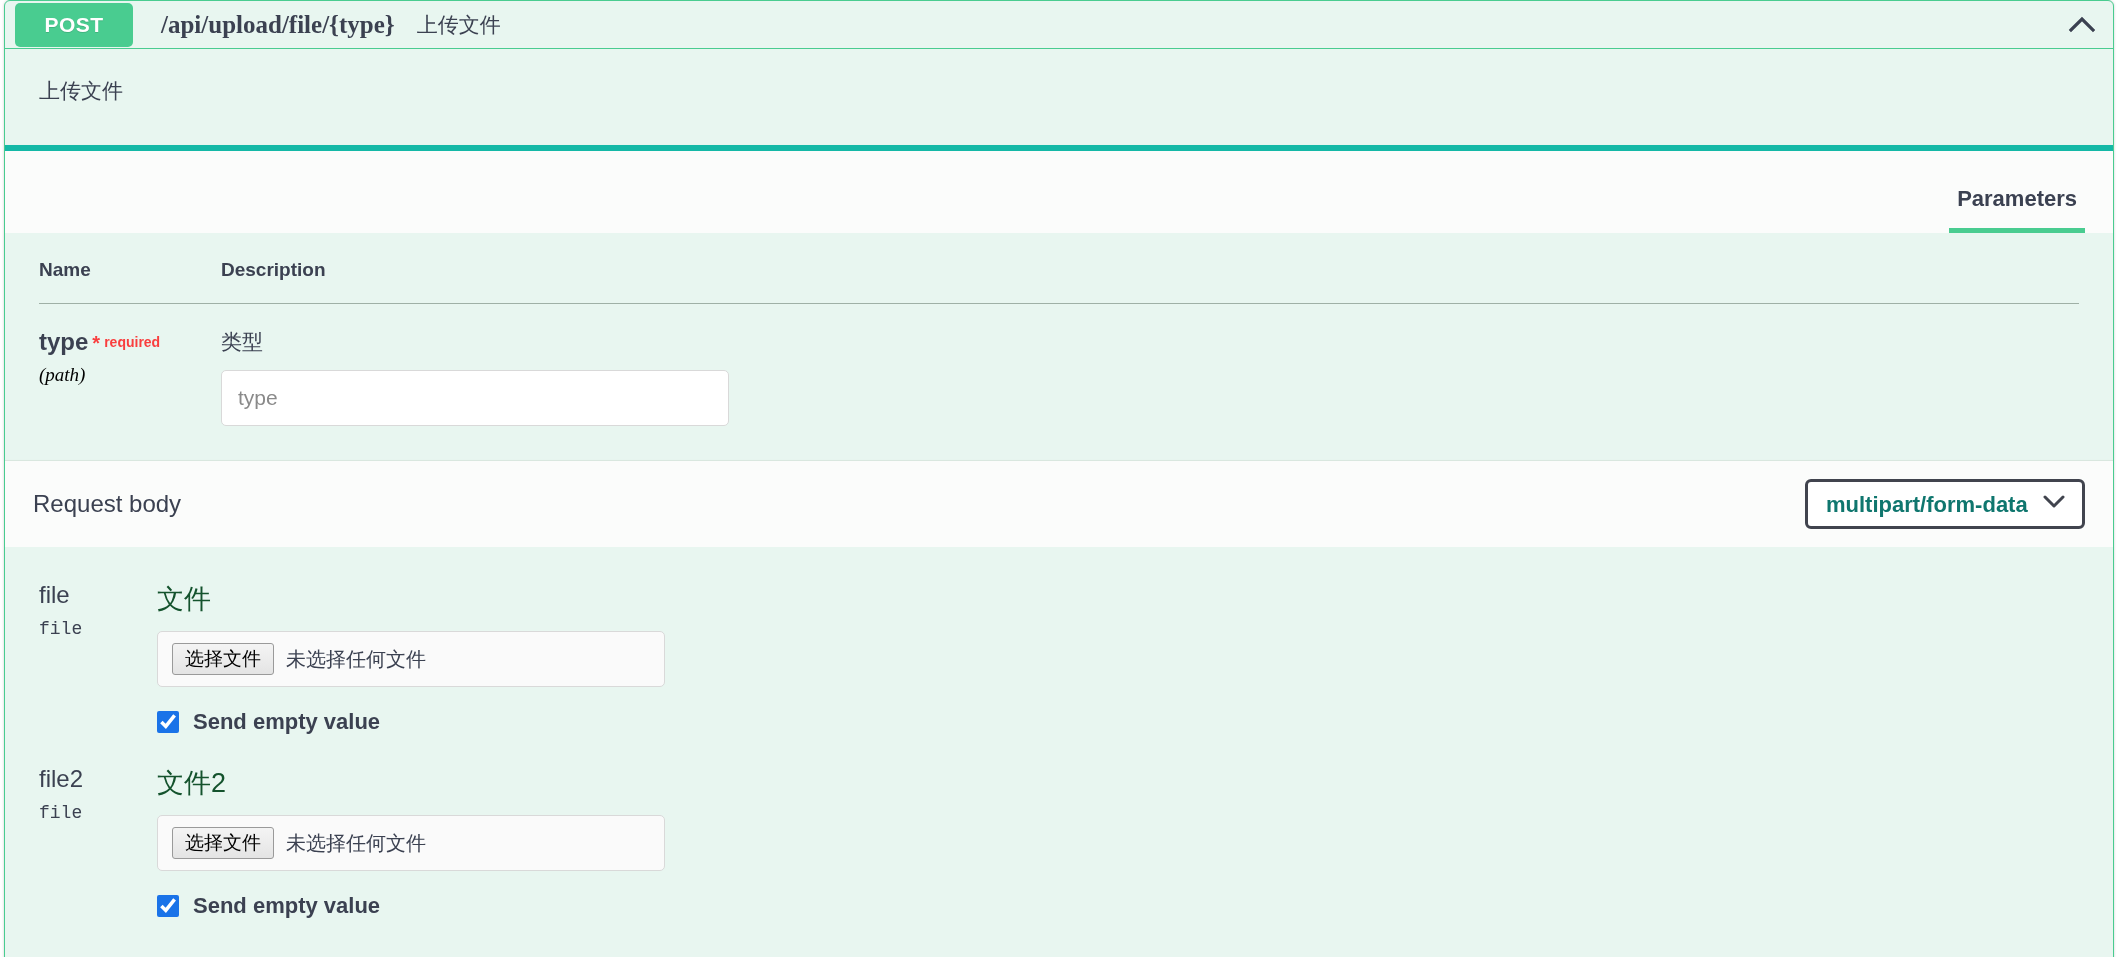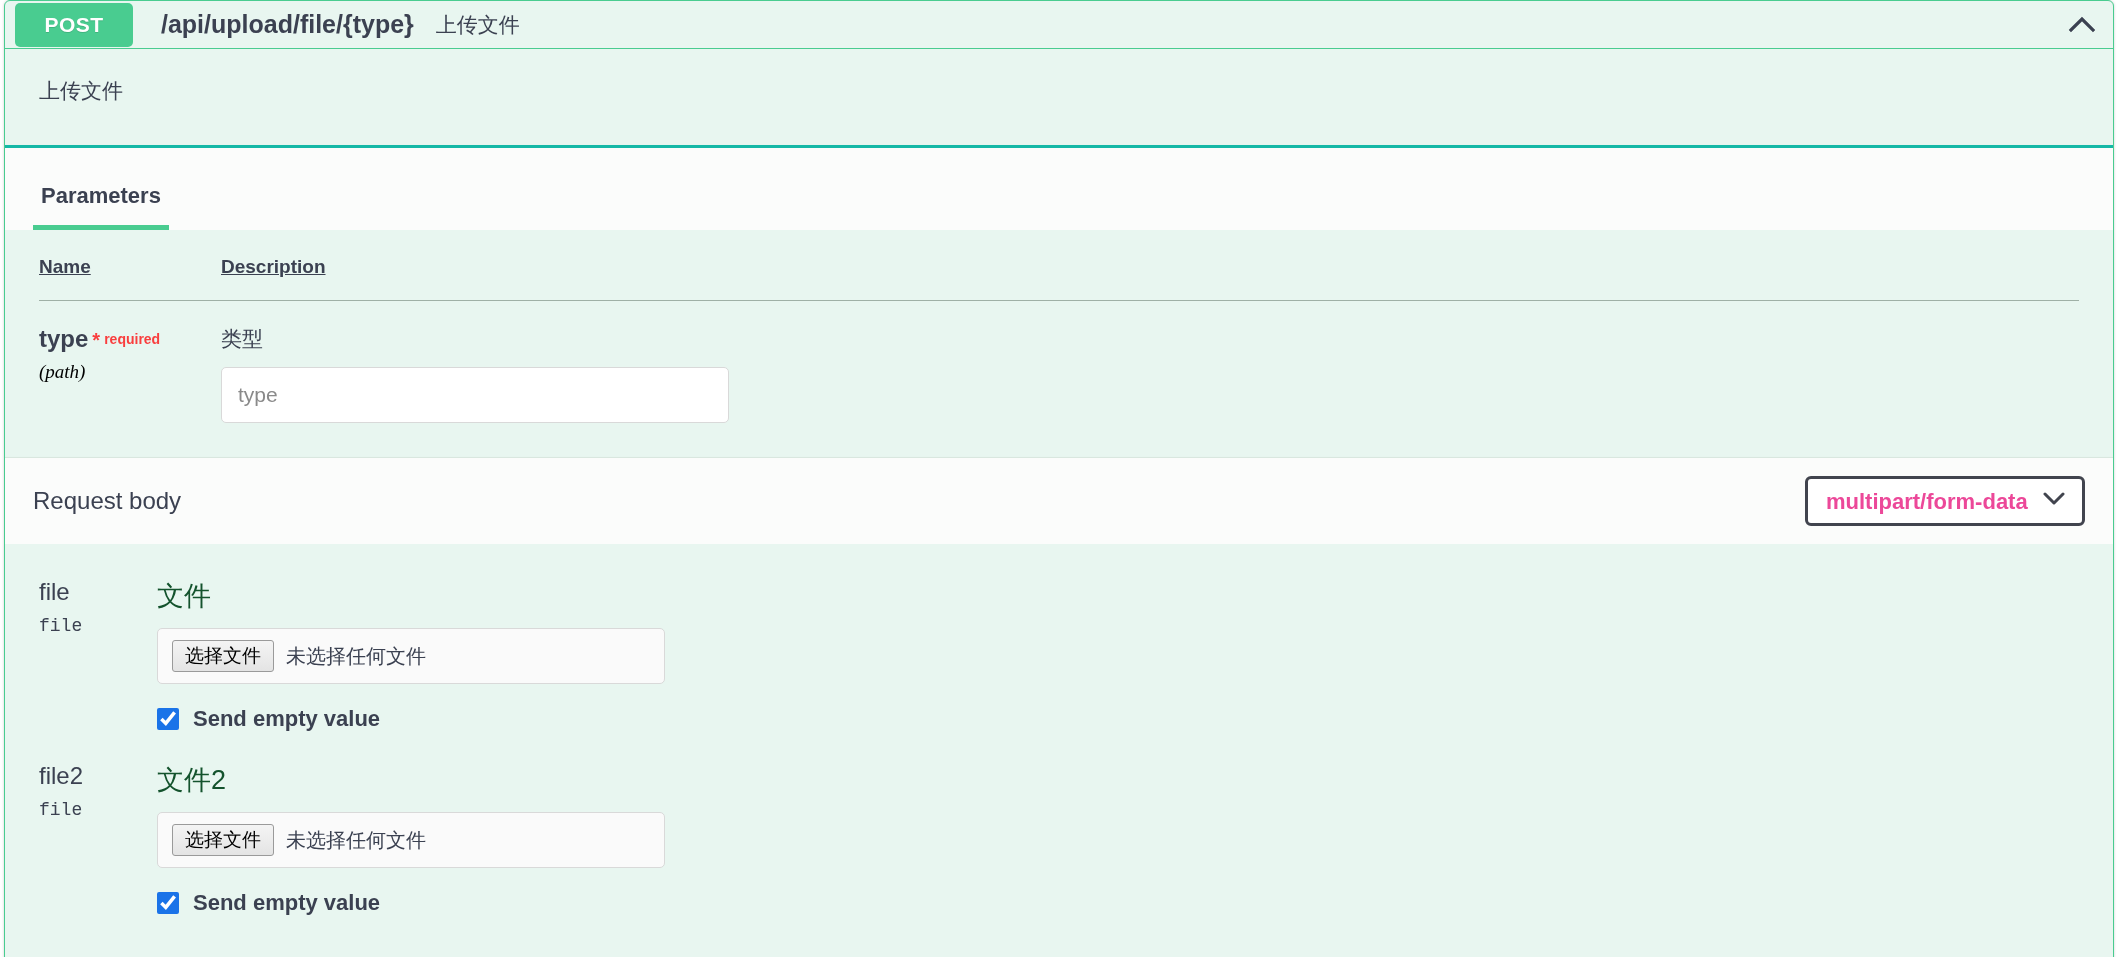--- a/index.html
+++ b/index.html
@@ -47,21 +47,21 @@
     color: #ffffff;
     font-size: 21px;
     font-weight: bold;
     border-radius: 5px;
     letter-spacing: 0.5px;
     text-shadow: 0 1px 0 rgba(0,0,0,0.12);
   }
   .op-path {
     flex: 0 0 auto;
     margin-left: 28px;
-    font-family: Liberation Sans, sans-serif;
+    font-family: Liberation Serif, serif;
     font-size: 25px;
     color: #3b4151;
     font-weight: 600;
   }
   .op-summary-text {
     flex: 1 1 auto;
     margin-left: 22px;
     font-size: 21px;
     color: #3b4151;
   }
@@ -78,28 +78,29 @@
   .opblock-description {
     padding: 28px 34px 40px 34px;
     font-size: 21px;
     color: #3b4151;
     background: #e8f6f0;
   }
 
   
   .opblock-section-header {
     display: flex;
-    align-items: center;
+    align-items: flex-end;
     justify-content: space-between;
     background: #fbfcfb;
     box-shadow: 0 1px 2px rgba(0,0,0,0.1);
     padding: 10px 28px 0 28px;
     min-height: 82px;
     box-sizing: border-box;
-    border-top: 3px solid #14b8a6;
+    border-top: 6px solid #14b8a6;
+    flex-direction: column;
   }
   .tab-row { display: flex; align-items: flex-end; height: 72px; }
   .tab-item {
     font-size: 22px;
     font-weight: bold;
     color: #3b4151;
     padding: 0 8px 16px 8px;
     border-bottom: 5px solid #49cc90;
     cursor: pointer;
   }
@@ -137,21 +138,20 @@
     width: 100%;
     border-collapse: collapse;
   }
   table.params th {
     text-align: left;
     font-size: 19px;
     font-weight: bold;
     color: #3b4151;
     padding: 0 0 22px 0;
     border-bottom: 1px solid #9fb0a6;
-    text-decoration: underline;
   }
   th.col-name { width: 182px; }
   table.params td {
     vertical-align: top;
     padding: 24px 0 0 0;
   }
   .param-name {
     font-size: 24px;
     font-weight: bold;
     color: #3b4151;
@@ -209,21 +209,21 @@
     padding: 18px 28px;
     min-height: 84px;
     box-sizing: border-box;
     border-top: 1px solid #d9e7df;
   }
   .request-body-title { font-size: 24px; color: #3b4151; }
   .content-type-select {
     font-family: "Liberation Sans", sans-serif;
     font-size: 22px;
     font-weight: bold;
-    color: #ec4899;
+    color: #0f766e;
     background: #ffffff;
     border: 3px solid #41444e;
     border-radius: 6px;
     height: 50px;
     padding: 0 54px 0 18px;
     box-sizing: border-box;
     appearance: none;
     -webkit-appearance: none;
     cursor: pointer;
     outline: none;

